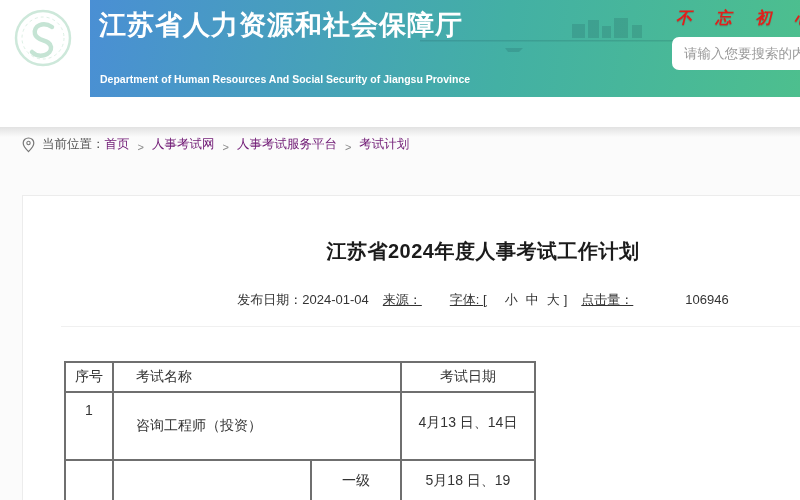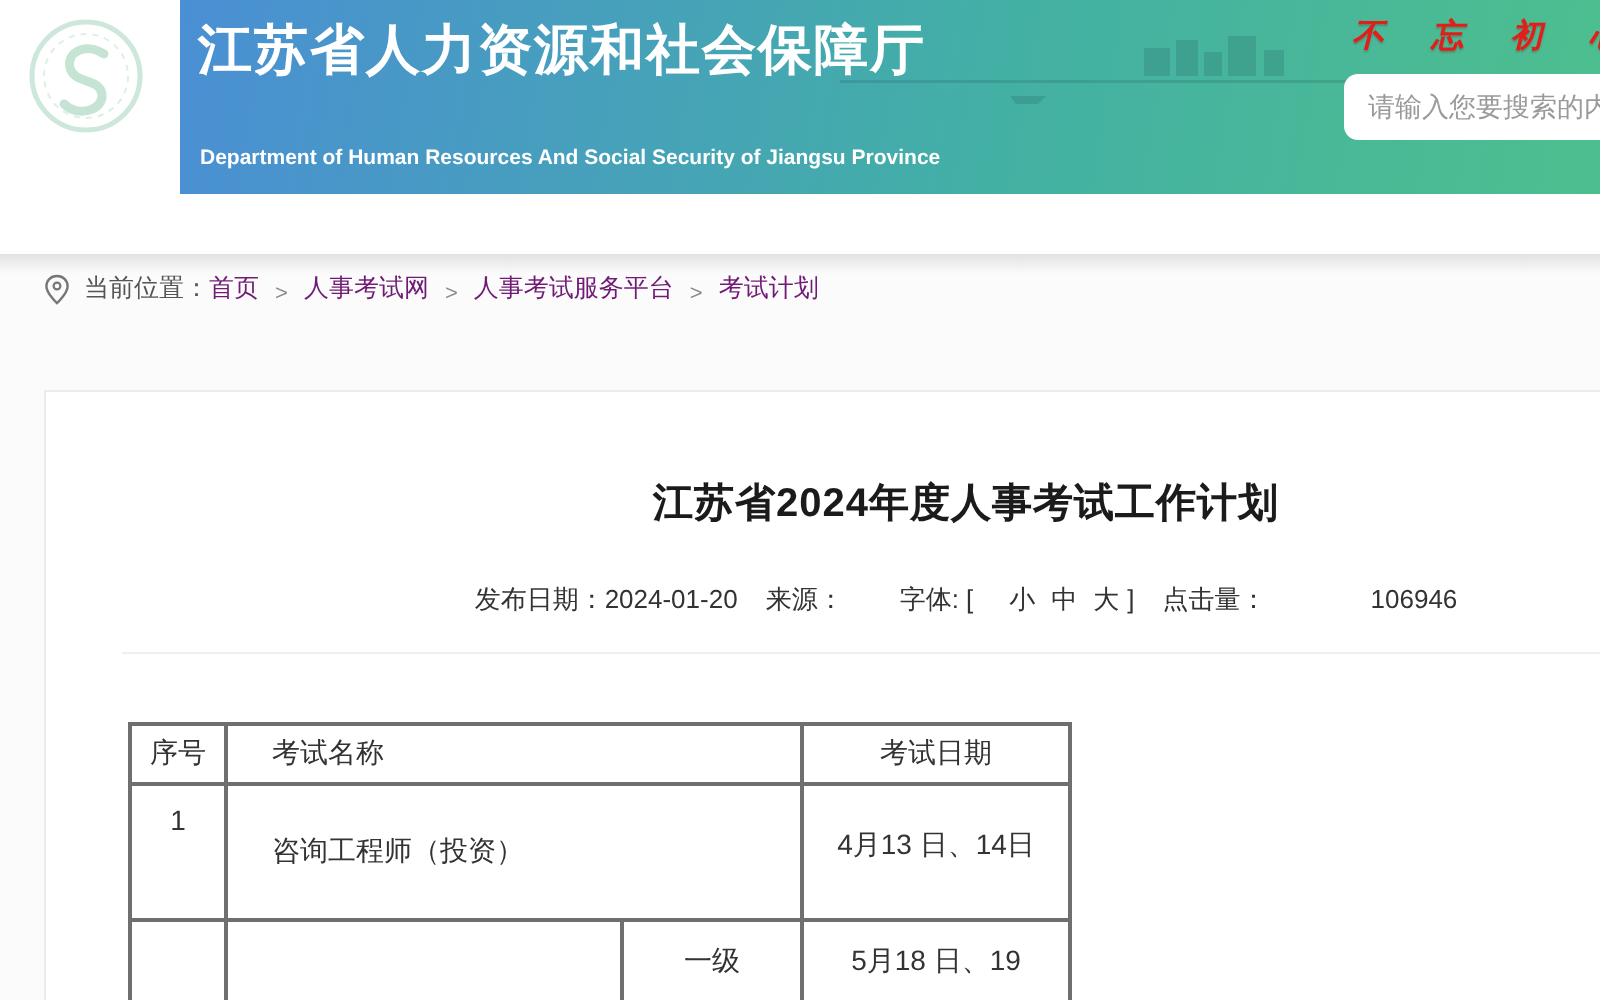--- a/index.html
+++ b/index.html
@@ -37,21 +37,21 @@
   .breadcrumb .pin { margin-right:7px; display:flex; align-items:center; }
   .breadcrumb .crumb { color:#701a75; cursor:pointer; }
   .breadcrumb .sep { color:#888; margin:0 8px; font-size:11px; }
 
   
   .card { position:absolute; left:22px; top:195px; width:922px; height:430px;
     background:#fff; border:1px solid #ececec; }
   .article-title { margin-top:42px; text-align:center; font-size:20px; font-weight:bold;
     color:#1b1b1b; letter-spacing:.5px; }
   .meta { margin-top:26px; text-align:center; font-size:13px; color:#333; }
-  .meta .seg { margin:0 14px; }
+  .meta .seg { margin:0 14px;text-decoration:underline; }
   .meta .fontctl { cursor:pointer; margin:0 4px; }
   .meta .hits-val { margin-left:38px; }
   .divider { height:1px; background:#f0f0f0; margin:17px 38px 0 38px; }
 
   
   .exam-table { border-collapse:collapse; margin:34px 0 0 41px; table-layout:fixed; }
   .exam-table th, .exam-table td { border:2px solid #6f6f6f; font-size:14px; color:#333;
     font-weight:normal; background:#fff; }
   .exam-table .c-seq   { width:48px;  text-align:center; }
   .exam-table .c-name  { width:198px; }
@@ -119,21 +119,21 @@
     <span class="sep">&gt;</span>
     <span class="crumb">人事考试服务平台</span>
     <span class="sep">&gt;</span>
     <span class="crumb">考试计划</span>
   </div>
 
   <div class="card">
     <div class="article-title">江苏省2024年度人事考试工作计划</div>
 
     <div class="meta">
-      <span>发布日期：</span><span>2024-01-20</span><span class="seg">来源：</span><span></span><span class="seg">字体: [</span><span class="fontctl">小</span><span class="fontctl">中</span><span class="fontctl">大</span><span>]</span><span class="seg">点击量：</span><span class="hits-val">106946</span>
+      <span>发布日期：</span><span>2024-01-04</span><span class="seg">来源：</span><span></span><span class="seg">字体: [</span><span class="fontctl">小</span><span class="fontctl">中</span><span class="fontctl">大</span><span>]</span><span class="seg">点击量：</span><span class="hits-val">106946</span>
     </div>
 
     <div class="divider"></div>
 
     <table class="exam-table">
       <tbody>
           <tr class="hdr">
         <th class="c-seq">序号</th>
         <th class="h-name" colspan="2">考试名称</th>
         <th class="c-date">考试日期</th>

